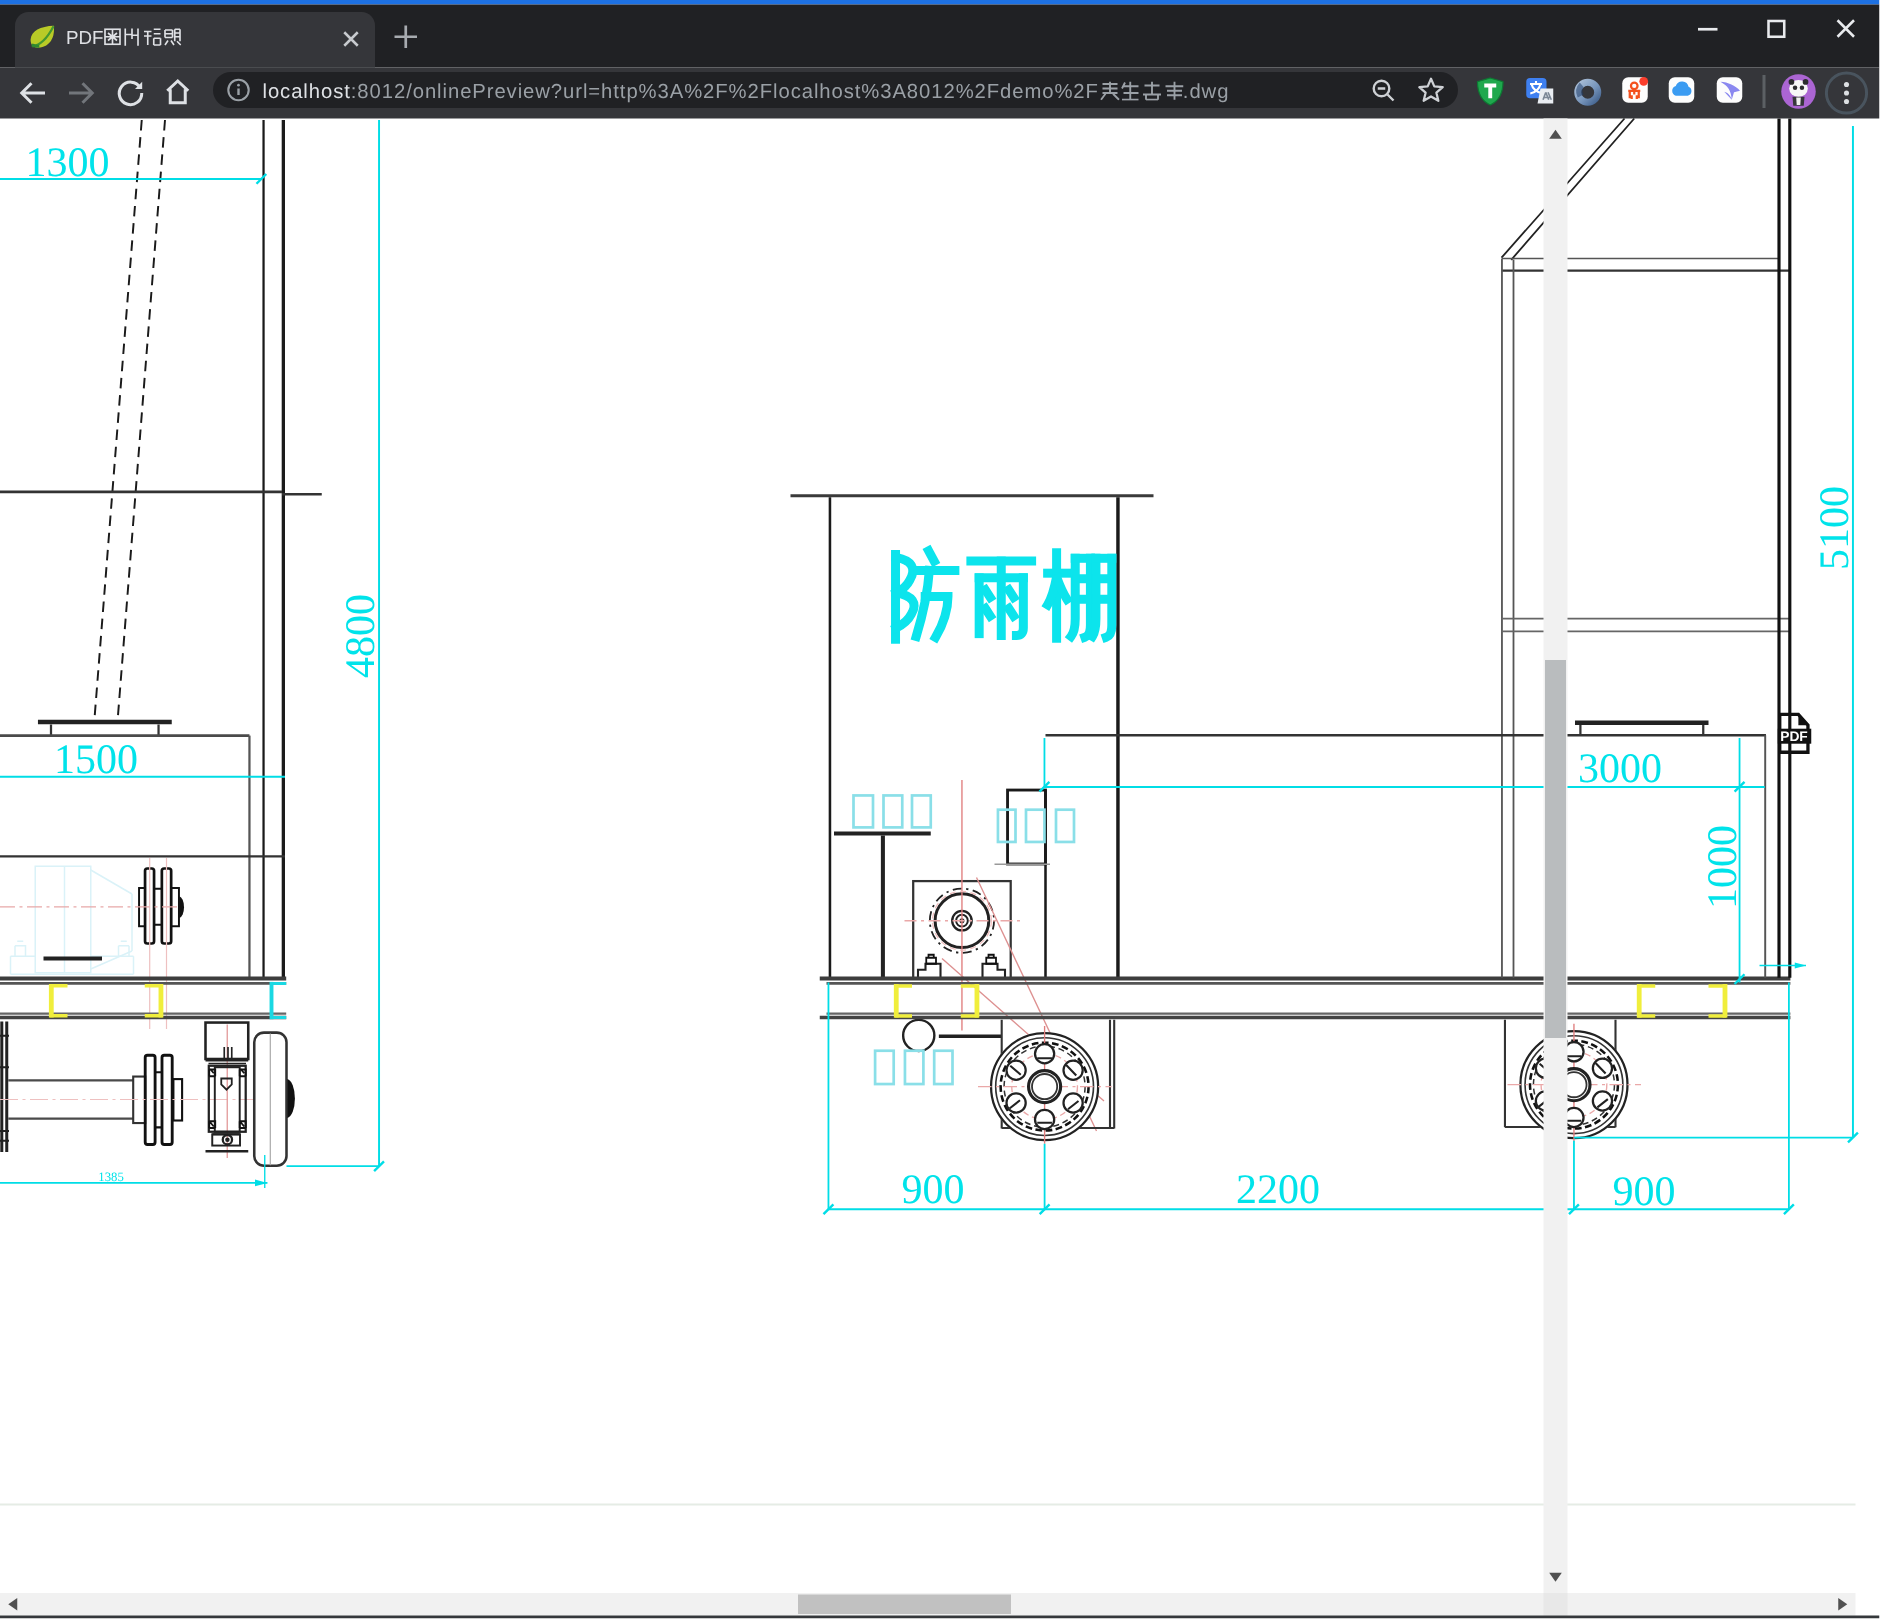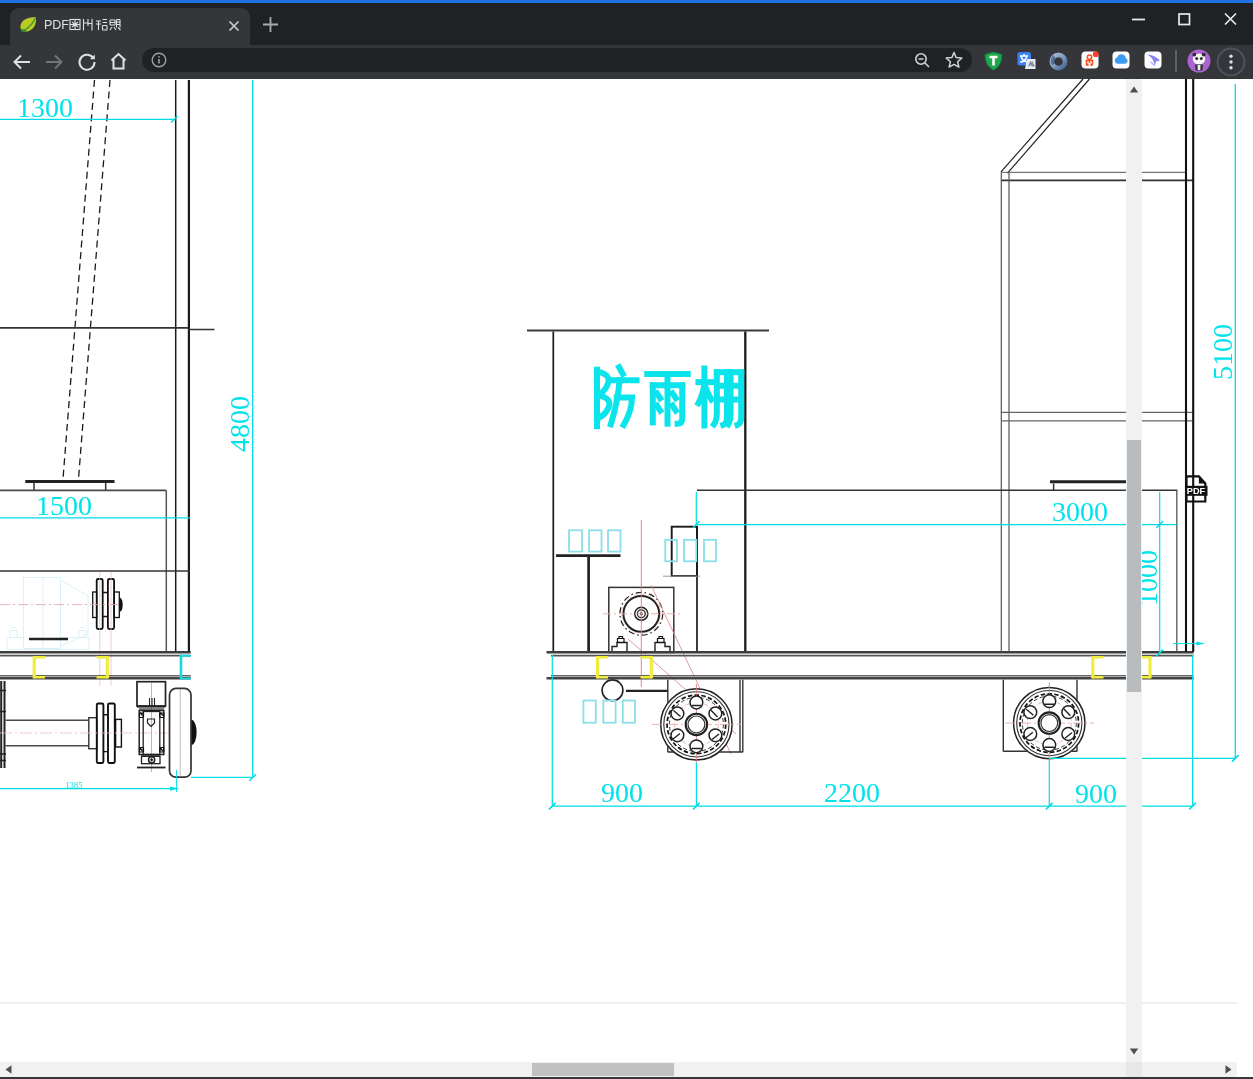--- a/index.html
+++ b/index.html
@@ -1,17 +1,17 @@
 <!DOCTYPE html>
 <html><head>
 <meta charset="utf-8">
 <style>
 *{margin:0;padding:0;box-sizing:border-box}
 html,body{width:1253px;height:1079px;overflow:hidden;background:#fff;font-family:"Liberation Sans",sans-serif}
-#win{position:relative;width:1142px;height:1079px}
+#win{position:relative;width:1045px;height:1079px}
 #topline{position:absolute;left:0;top:0;width:1253px;height:2.5px;background:#1d71e3;z-index:5}
 #tabbar{position:absolute;left:0;top:3px;width:1253px;height:42px;background:#202124;z-index:5}
 #tab{position:absolute;left:10px;top:5px;width:240px;height:37px;background:#35363a;border-radius:9px 9px 0 0}
 #tabtitle{position:absolute;left:34px;top:10px;height:16px;color:#dfe1e5;font-size:12.5px;white-space:nowrap}
 #toolbar{position:absolute;left:0;top:45px;width:1253px;height:34px;background:#35363a;z-index:5}
 #pill{position:absolute;left:142px;top:3px;width:830px;height:24px;border-radius:12px;background:#202124}
 #urltext{position:absolute;left:33px;top:4.5px;font-size:13.5px;color:#9aa0a6;white-space:nowrap;letter-spacing:0.62px}
 #content{position:absolute;left:0;top:79px;width:1253px;height:984px;background:#fff;z-index:1}
 #vsb{position:absolute;right:0;top:79px;width:16px;height:983px;background:#f1f1f1;z-index:6}
 #vthumb{position:absolute;left:1px;top:361px;width:14px;height:252px;background:#b9bcbe}
@@ -68,20 +68,28 @@
       </svg>
   <svg class="icon" style="left:108px;top:6px" width="21" height="21" viewBox="0 0 21 21">
         <path d="M3.5,9.5 L10.5,3 L17.5,9.5 M5.5,8.5 L5.5,17.5 L15.5,17.5 L15.5,8.5" stroke="#dee1e5" stroke-width="2" fill="none"></path>
       </svg>
   <div id="pill">
     <svg class="icon" style="left:9px;top:4px" width="16" height="16" viewBox="0 0 16 16">
           <circle cx="8" cy="8" r="6.8" stroke="#9aa0a6" stroke-width="1.4" fill="none"></circle>
           <path d="M8,7 L8,11.4" stroke="#9aa0a6" stroke-width="1.6"></path>
           <circle cx="8" cy="4.8" r="0.9" fill="#9aa0a6"></circle>
         </svg>
+    <div id="urltext"><span style="color:#dee1e5">localhost</span>:8012/onlinePreview?url=http%3A%2F%2Flocalhost%3A8012%2Fdemo%2F<svg width="56" height="13" viewBox="0 0 56 13" style="vertical-align:-2px">
+            <g stroke="#9aa0a6" stroke-width="1.25" fill="none">
+      <path d="M2,2 L12,2 M2,5 L12,5 M2,8 L12,8 M7,0.5 L7,8 M4,8.5 L1,12.5 M9,8.5 L13,12.5"></path>
+      <path d="M17,1 L15,5 M15.5,3.5 L26,3.5 M20.5,0.5 L20.5,12.5 M16,8 L26,8 M15,12.5 L26,12.5"></path>
+      <path d="M30,3 L40,3 M35,0.5 L35,9 M29,9 L41,9 M31,9 L31,12.5 M39,9 L39,12.5 M31,12.5 L39,12.5"></path>
+      <path d="M44,3.5 L56,3.5 M50,0.5 L50,12.5 M45,6.5 L55,6.5 M45,9.5 L55,9.5"></path>
+    </g>
+          </svg>.dwg</div>
     <svg class="icon" style="left:772px;top:4px" width="17" height="17" viewBox="0 0 17 17">
           <circle cx="7" cy="7" r="5.2" stroke="#ced1d5" stroke-width="1.6" fill="none"></circle>
           <path d="M11,11 L15,15 M4.5,7 L9.5,7" stroke="#ced1d5" stroke-width="1.6"></path>
         </svg>
     <svg class="icon" style="left:803px;top:3px" width="18" height="18" viewBox="0 0 18 18">
           <path d="M9,1.5 L11.2,6.6 L16.8,7.1 L12.6,10.8 L13.9,16.2 L9,13.3 L4.1,16.2 L5.4,10.8 L1.2,7.1 L6.8,6.6 Z" stroke="#ced1d5" stroke-width="1.5" fill="none" stroke-linejoin="round"></path>
         </svg>
   </div>
   <svg class="icon" style="left:984px;top:6px" width="19" height="20" viewBox="0 0 19 20">
         <path d="M9.5,1 L18,3.5 C18,11 15,16.5 9.5,19 C4,16.5 1,11 1,3.5 Z" fill="#1fa84d" stroke="#0d7a33" stroke-width="0.8"></path>

